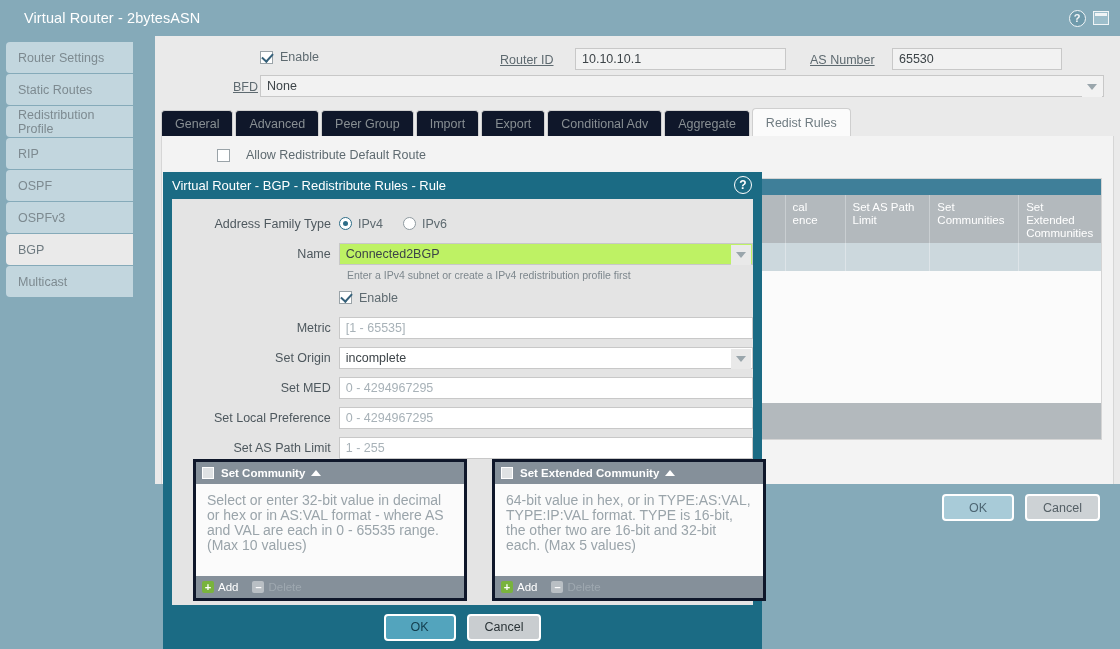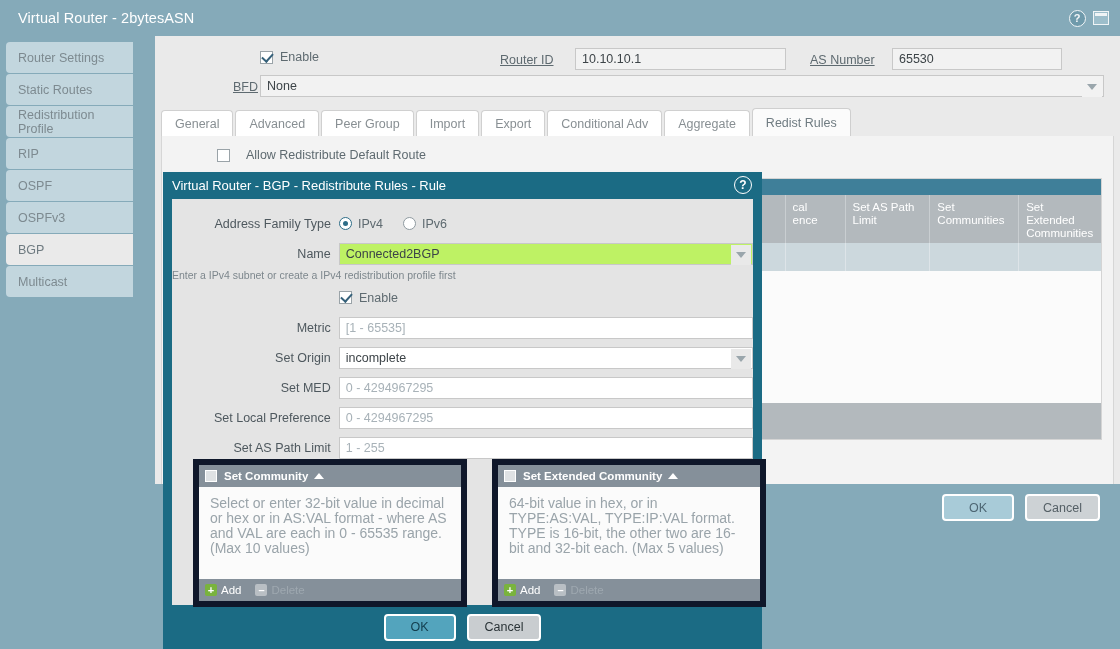--- a/index.html
+++ b/index.html
@@ -19,21 +19,21 @@
   
   .titlebar {
     position: absolute; left: 0; top: 0;
     width: 1120px; height: 36px;
     background: #85aab9;
     display: flex; align-items: center;
   }
   .titlebar .title {
     color: #ffffff;
     font-size: 14.5px;
-    padding-left: 18px;
+    padding-left: 24px;
     letter-spacing: .1px;
   }
   .titlebar .tb-icons {
     margin-left: auto; display: flex; align-items: center;
     gap: 6px; padding-right: 10px;
   }
   .tb-icon {
     width: 18px; height: 18px;
     display: flex; align-items: center; justify-content: center;
   }
@@ -122,21 +122,21 @@
     border-top: 6px solid #9aa6ac;
   }
 
   
   .tabs {
     position: absolute; left: 6px; top: 72px;
     height: 28px; display: flex; align-items: flex-end;
   }
   .tab {
     height: 26px; padding: 0 13px;
-    background: #ffffff; color: #888f93;
+    background: #0f172a; color: #888f93;
     font-size: 12.5px; border-radius: 4px 4px 0 0;
     display: flex; align-items: center;
     margin-right: 2px; cursor: pointer;
     border: 1px solid #d0d0d0; border-bottom: none;
   }
   .tab.sel {
     background: #fbfbfb; color: #6f7b81; height: 28px;
     border-color: #cfcfcf;
   }
   .tabpanel {
@@ -242,29 +242,29 @@
     display: inline-block; position: relative; vertical-align: middle;
     cursor: pointer;
   }
   .radio.on { border-color: #2e6d87; }
   .radio.on::after {
     content: ""; position: absolute; left: 3px; top: 3px;
     width: 5px; height: 5px; border-radius: 50%; background: #2e6d87;
   }
   .hint {
     font-size: 10.5px; color: #7d878d;
-    margin-top: -2px; margin-bottom: 4px;
+    padding-left: 175px; margin-top: -2px; margin-bottom: 4px;
   }
 
   
   .panels {
     position: absolute; left: 21px; top: 260px;
     display: flex; gap: 25px;
   }
-  .panel { width: 274px; background: #fbfbfb; border: 6px solid #0f172a; }
+  .panel { width: 274px; background: #fbfbfb; border: 3px solid #0f172a; }
   .panel-head {
     height: 22px; background: #85909a;
     display: flex; align-items: center; padding-left: 6px;
     color: #ffffff; font-size: 11.5px; font-weight: bold;
   }
   .panel-head .pchk {
     width: 12px; height: 12px; background: #dfe2e4;
     border: 1px solid #fff; margin-right: 7px;
     display: inline-block; cursor: pointer;
   }

